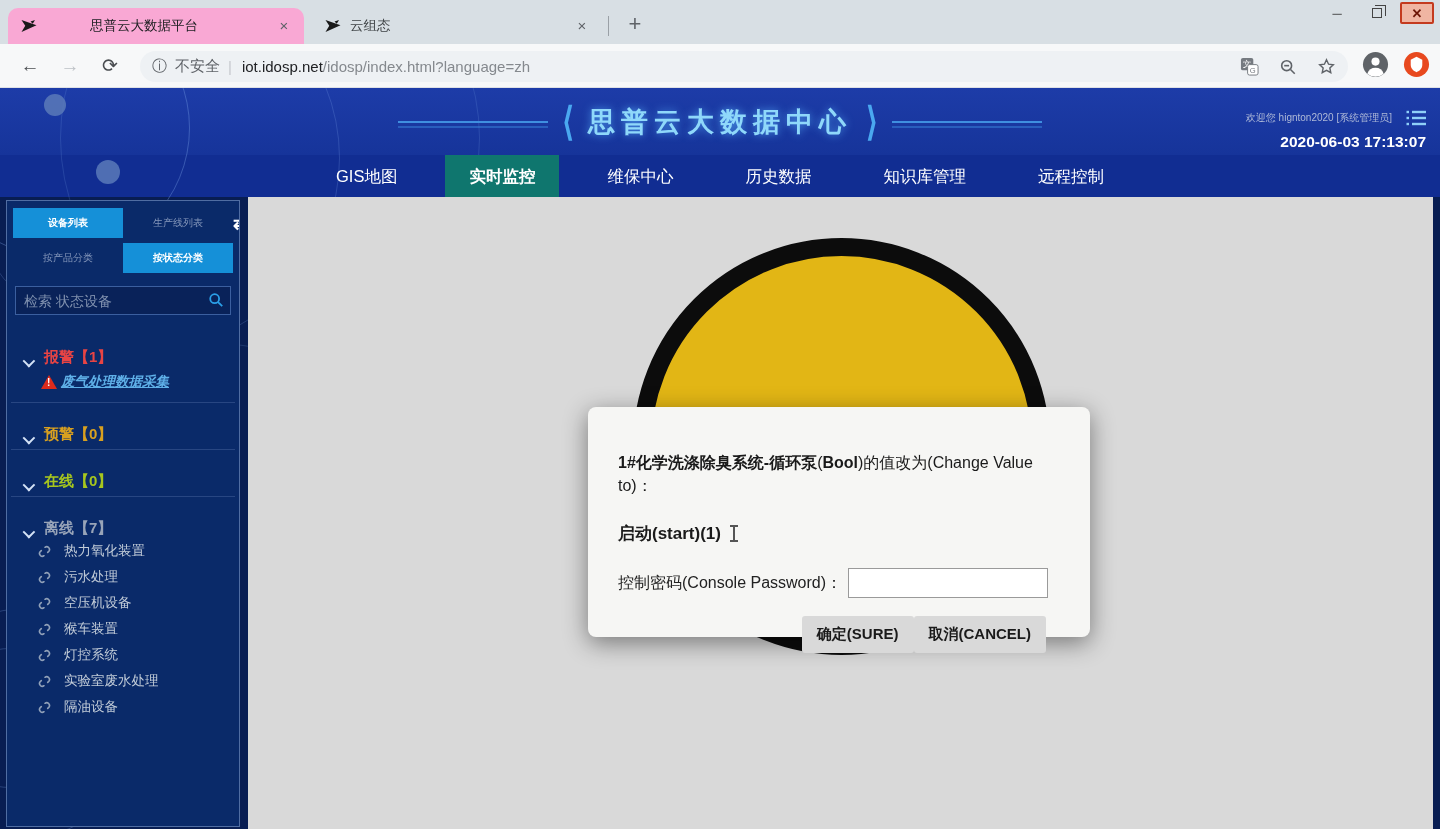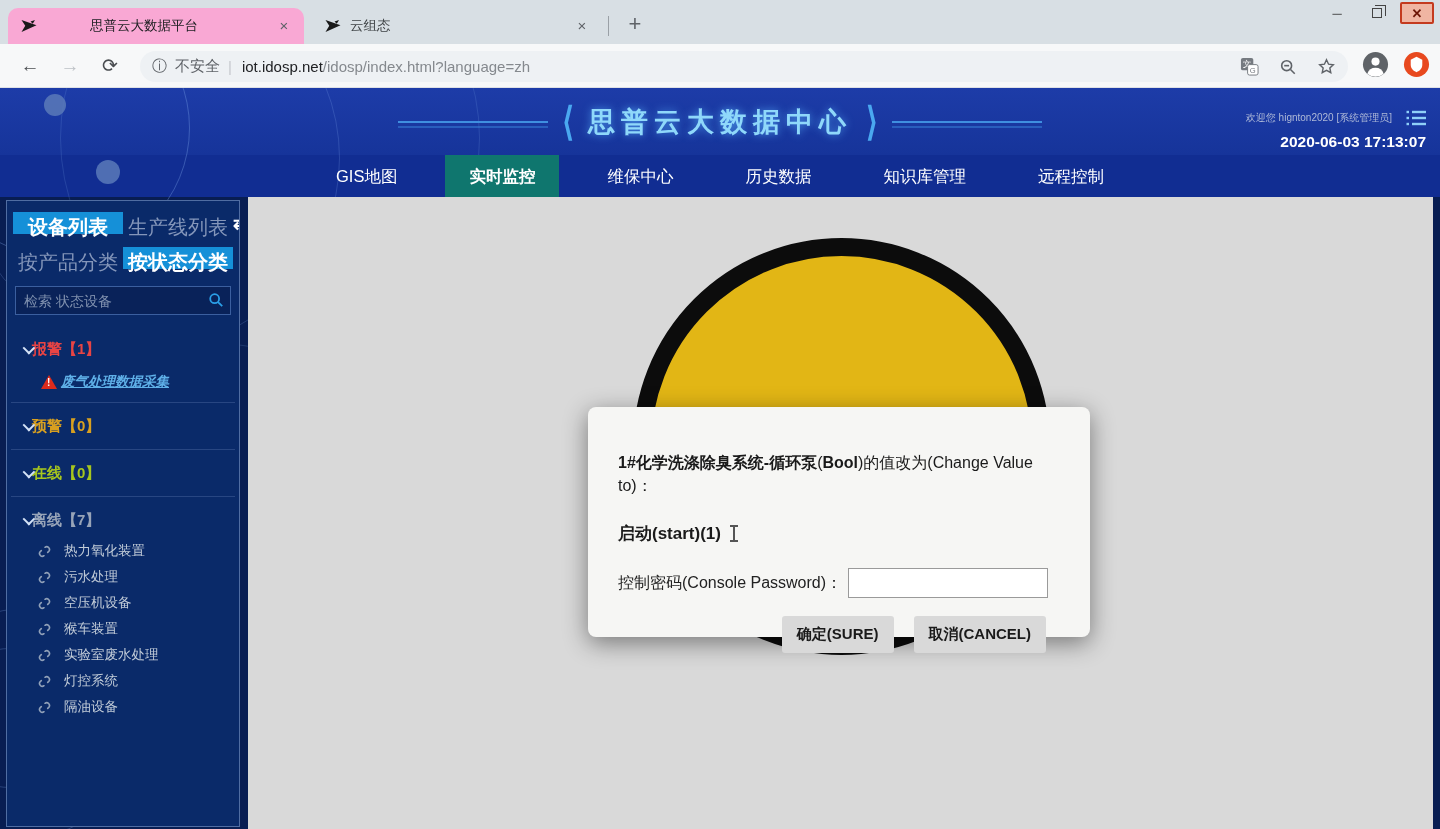--- a/index.html
+++ b/index.html
@@ -51,29 +51,29 @@
   .welcome { color:#aeb9d8; font-size:10px; }
   .datetime { color:#ffffff; font-size:15.5px; font-weight:bold; margin-top:7px; }
 
   .nav-items { position:absolute; left:0; top:67px; width:1440px; height:42px; display:flex; justify-content:center; }
   .nav-item { height:42px; line-height:42px; padding:0 24px; margin:0 12px; color:#ffffff; font-size:16.5px; cursor:pointer; }
   .nav-item.active { background:#0f766e; font-weight:bold; }
 
   
   .sidebar { position:absolute; left:6px; top:112px; width:234px; height:627px; background:#0a2a69; border:1px solid rgba(150,175,220,.5); overflow:hidden; }
   .sb-row { display:flex; align-items:center; margin:7px 6px 0 6px; height:30px; }
-  .sb-tab { flex:0 0 110px; height:22px; line-height:30px; text-align:center; font-size:20px; color:#8496ba; }
+  .sb-tab { flex:0 0 110px; height:30px; line-height:30px; text-align:center; font-size:10px; color:#8496ba; }
   .sb-tab.active { background:#1590d8; color:#fff; font-weight:bold; }
   .swap { flex:1; text-align:right; color:#fff; font-size:18px; font-weight:bold; padding-right:4px; }
   .sb-search { position:relative; margin:13px 8px 0 8px; }
   .sb-search input { width:100%; height:29px; background:rgba(8,25,70,.45); border:1px solid #3b5f9f; color:#cdd6e8; font-size:14px; padding:0 24px 0 8px; outline:none; }
   .sb-search input::placeholder { color:#7f90ae; }
   .sb-search .mag { position:absolute; right:7px; top:6px; }
   .tree { margin-top:16px; font-size:15px; }
-  .tgroup { display:flex; align-items:center; height:36px; padding-left:16px; font-weight:bold; cursor:pointer; }
+  .tgroup { display:flex; align-items:flex-end; gap:12px; height:36px; padding-left:16px; font-weight:bold; cursor:pointer; }
   .chev { width:9px; height:9px; border-right:2px solid #d4e2f6; border-bottom:2px solid #d4e2f6; transform:rotate(45deg) translateY(-2px); flex:0 0 auto; }
   .c-alarm { color:#e84444; } .c-warn { color:#d8a020; } .c-online { color:#a6c61e; } .c-offline { color:#98a4b8; }
   .sep { height:1px; background:rgba(150,175,220,.22); margin:5px 4px; }
   .alarm-item { display:flex; align-items:center; gap:4px; height:30px; padding-left:34px; }
   .alarm-link { color:#5fb0e8; font-size:13.5px; font-weight:bold; font-style:italic; text-decoration:underline; cursor:pointer; }
   .warn-tri { position:relative; width:0; height:0; border-left:8px solid transparent; border-right:8px solid transparent; border-bottom:14px solid #dd2b1c; }
   .warn-tri:after { content:"!"; position:absolute; left:-2px; top:2px; color:#fff; font-size:10px; font-weight:bold; }
   .dev-item { display:flex; align-items:center; gap:12px; height:26px; padding-left:30px; color:#c2ccd8; font-size:13.5px; cursor:pointer; }
 
   
@@ -84,21 +84,21 @@
   .dialog { position:absolute; left:588px; top:319px; width:502px; height:230px; background:#f6f6f4; border-radius:8px; box-shadow:0 6px 24px rgba(0,0,0,.45); padding:44px 30px 0 30px; font-size:16px; color:#1a1a1a; }
   .dlg-msg { line-height:23px; }
   .dlg-msg b { font-weight:bold; }
   .dlg-value { margin-top:25px; font-size:17px; font-weight:bold; display:flex; align-items:center; gap:12px; }
   .ibeam { position:relative; width:2px; height:15px; background:#555; }
   .ibeam:before, .ibeam:after { content:""; position:absolute; left:-3px; width:8px; height:2px; background:#555; }
   .ibeam:before { top:-1px; } .ibeam:after { bottom:-1px; }
   .dlg-pwd { margin-top:23px; display:flex; align-items:center; }
   .dlg-pwd label { font-size:16px; color:#222; }
   .dlg-pwd input { width:200px; height:30px; margin-left:6px; border:1px solid #9a9a9a; background:#fff; outline:none; padding:0 6px; font-size:14px; }
-  .dlg-btns { margin-top:18px; display:flex; justify-content:flex-end; gap:20px; padding-right:14px; }
+  .dlg-btns { margin-top:18px; display:flex; justify-content:flex-end; gap:0; padding-right:14px; }
   .dlg-btn { background:#d9d9d9; border:none; border-radius:3px; padding:9px 15px; font-size:15px; font-weight:bold; color:#1a1a1a; font-family:"Liberation Sans",sans-serif; cursor:pointer; }
 
   svg { display:block; }
 </style>
 </head>
 <body>
 
 <div class="root">
 
   <div class="tabstrip">
@@ -305,28 +305,28 @@
               <path d="M8.5 3.5a3 3 0 0 1 4.2 4.2l-1.3 1.3"></path>
               <path d="M7.5 12.5a3 3 0 0 1-4.2-4.2l1.3-1.3"></path>
             </svg>
           <span>猴车装置</span>
         </div>
         <div class="dev-item">
           <svg width="15" height="15" viewBox="0 0 16 16" fill="none" stroke="#90a0b8" stroke-width="1.7" stroke-linecap="round">
               <path d="M8.5 3.5a3 3 0 0 1 4.2 4.2l-1.3 1.3"></path>
               <path d="M7.5 12.5a3 3 0 0 1-4.2-4.2l1.3-1.3"></path>
             </svg>
+          <span>灯控系统</span>
+        </div>
+        <div class="dev-item">
+          <svg width="15" height="15" viewBox="0 0 16 16" fill="none" stroke="#90a0b8" stroke-width="1.7" stroke-linecap="round">
+              <path d="M8.5 3.5a3 3 0 0 1 4.2 4.2l-1.3 1.3"></path>
+              <path d="M7.5 12.5a3 3 0 0 1-4.2-4.2l1.3-1.3"></path>
+            </svg>
           <span>实验室废水处理</span>
-        </div>
-        <div class="dev-item">
-          <svg width="15" height="15" viewBox="0 0 16 16" fill="none" stroke="#90a0b8" stroke-width="1.7" stroke-linecap="round">
-              <path d="M8.5 3.5a3 3 0 0 1 4.2 4.2l-1.3 1.3"></path>
-              <path d="M7.5 12.5a3 3 0 0 1-4.2-4.2l1.3-1.3"></path>
-            </svg>
-          <span>灯控系统</span>
         </div>
         <div class="dev-item">
           <svg width="15" height="15" viewBox="0 0 16 16" fill="none" stroke="#90a0b8" stroke-width="1.7" stroke-linecap="round">
               <path d="M8.5 3.5a3 3 0 0 1 4.2 4.2l-1.3 1.3"></path>
               <path d="M7.5 12.5a3 3 0 0 1-4.2-4.2l1.3-1.3"></path>
             </svg>
           <span>隔油设备</span>
         </div>
       </div>
     </div>

